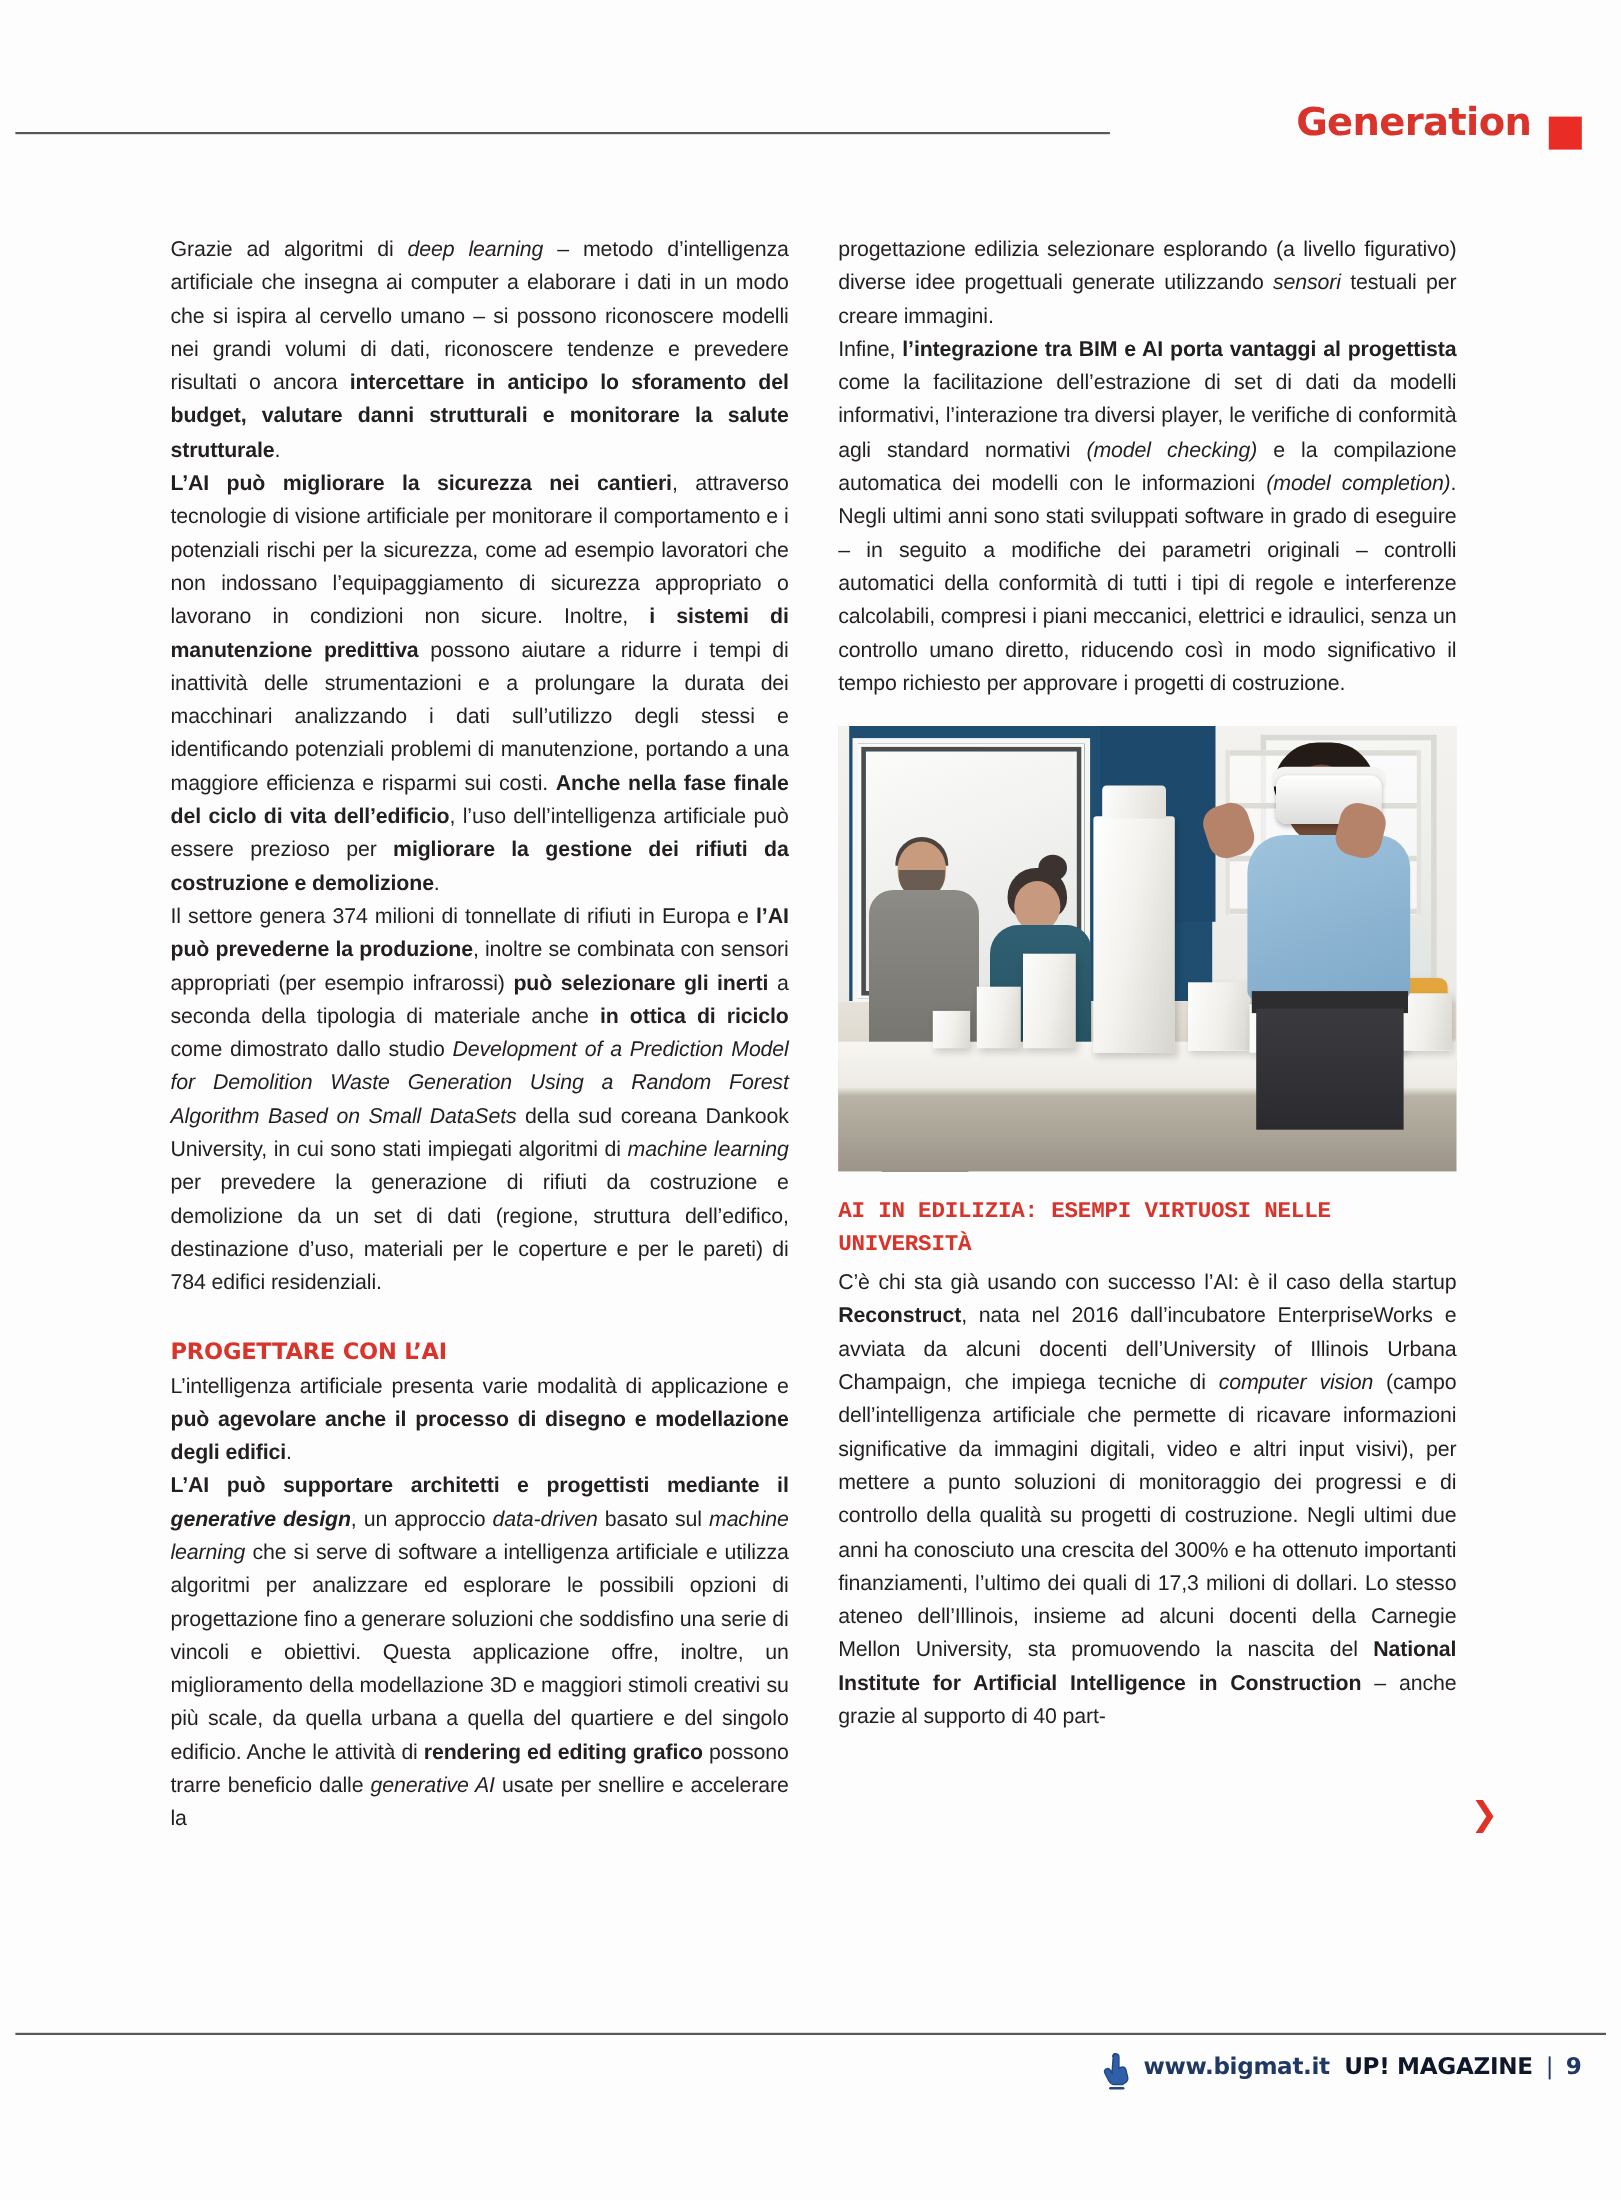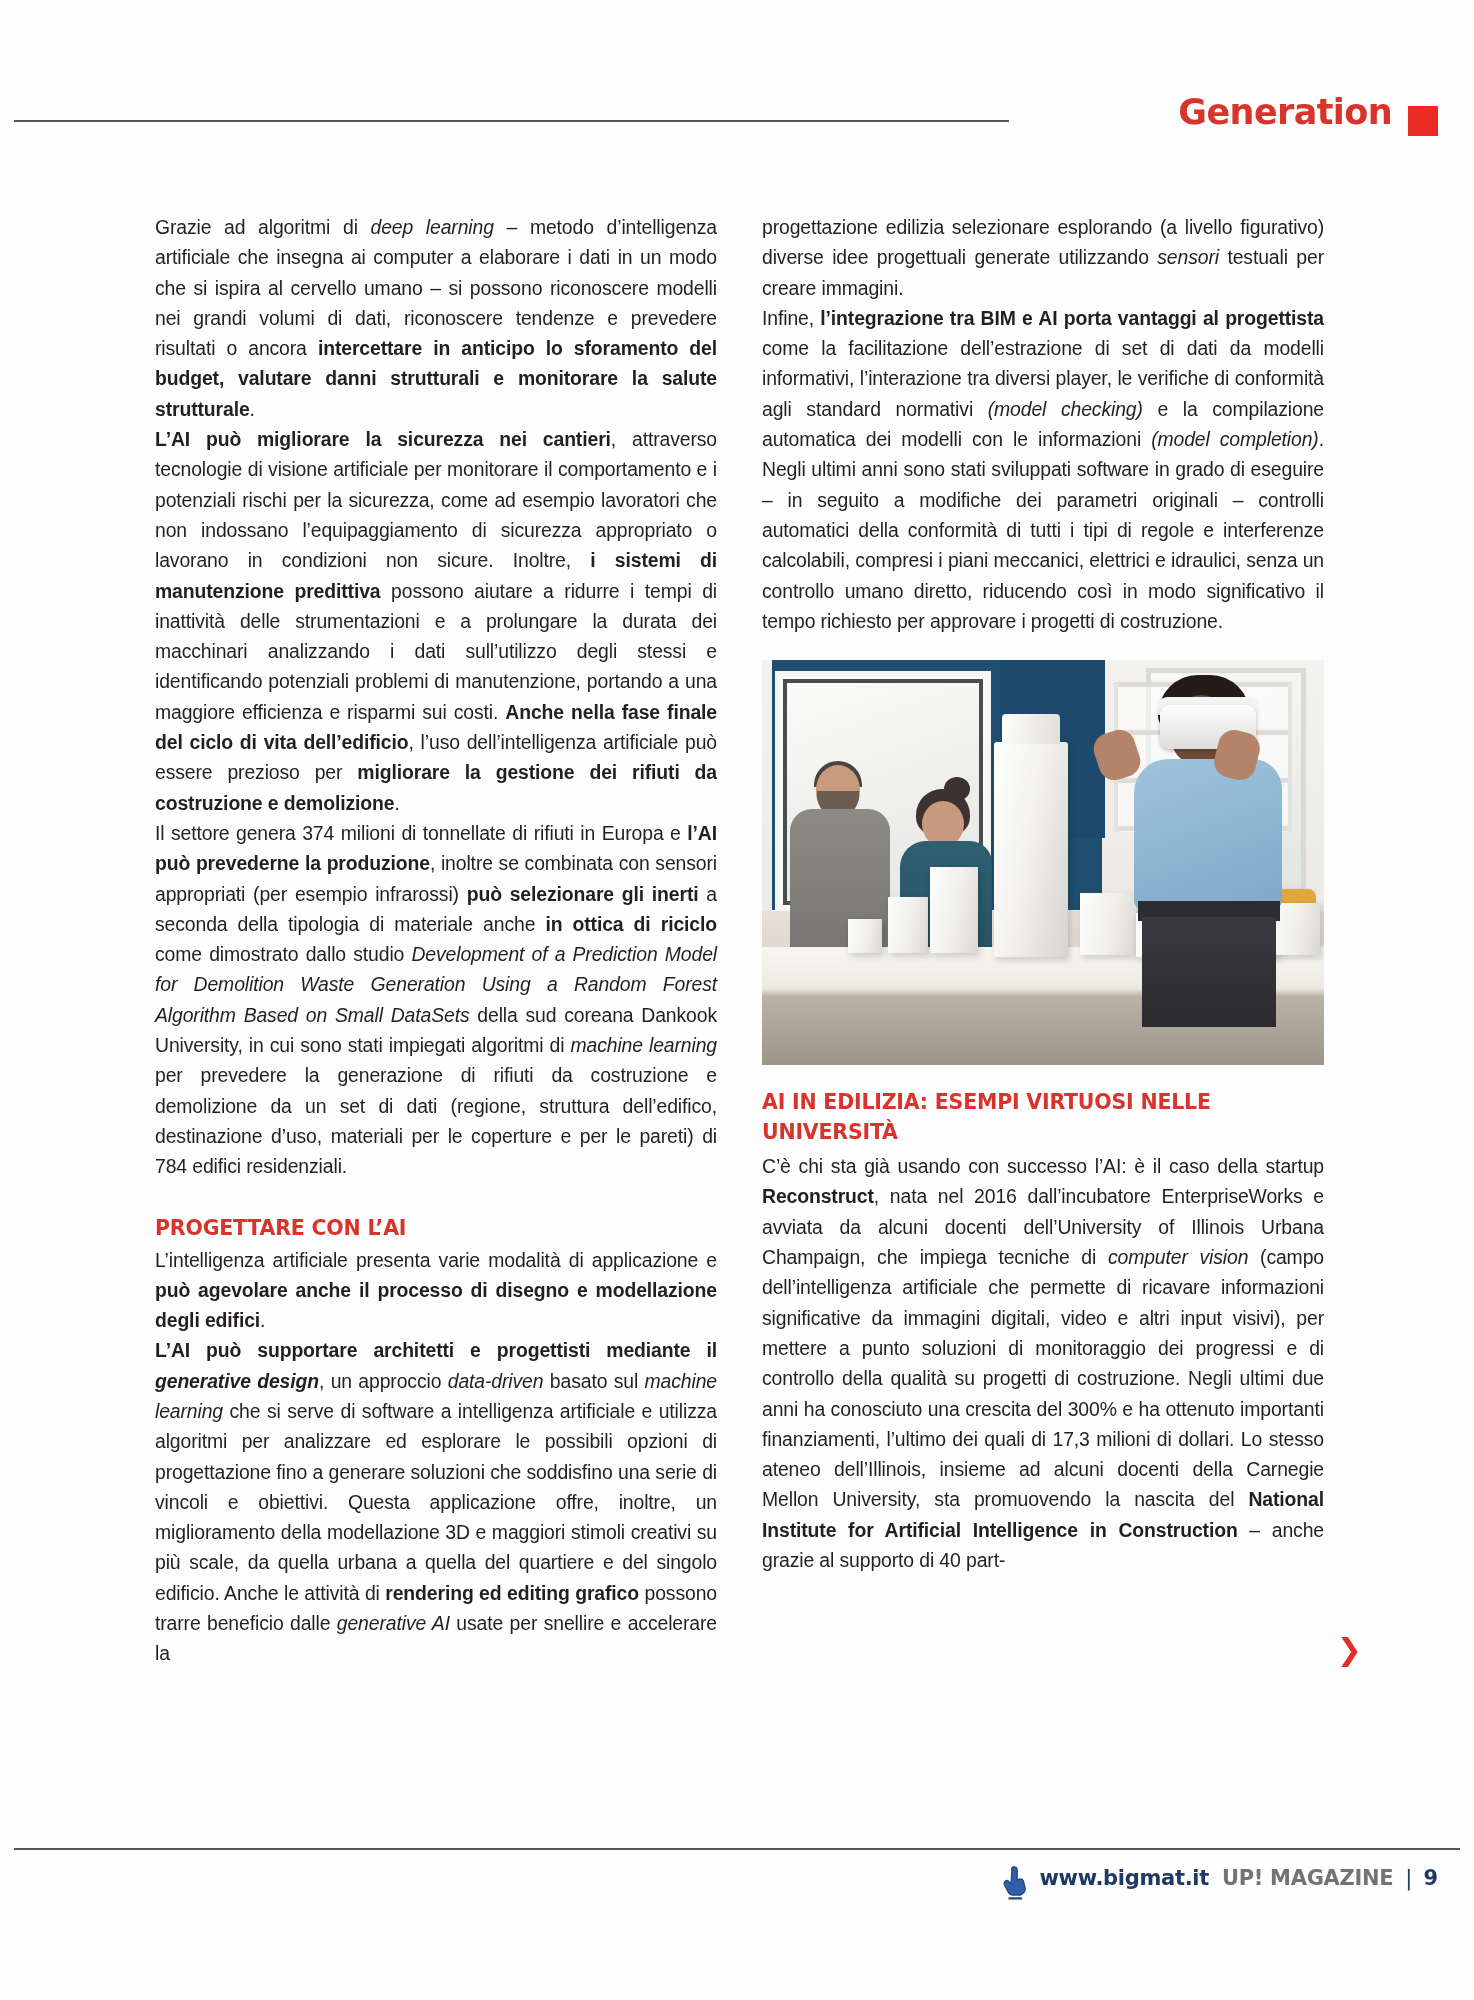--- a/index.html
+++ b/index.html
@@ -285,21 +285,21 @@
   .ph-plant {
     position: absolute; right: 86px; bottom: 118px; width: 34px; height: 52px;
     background: #5c7d4c; border-radius: 50% 50% 20% 20%;
   }
   .ph-desk {
     position: absolute; right: 0; bottom: 108px; width: 128px; height: 12px;
     background: #e9e7e0;
   }
 
   
-  .head-block { margin: 0 0 4px 0; }
+  .head-block { margin: 0 0 4px 0; font-family: Liberation Mono, monospace; }
 
   
   .cont-arrow {
     position: absolute;
     right: -38px;
     bottom: 4px;
     color: #e03127;
     font-size: 30px;
     font-weight: bold;
     line-height: 1;
@@ -327,21 +327,21 @@
   .cursor-icon { display: block; }
   .f-url {
     font-size: 21px;
     font-weight: bold;
     color: #1f3864;
     letter-spacing: -0.3px;
   }
   .f-mag {
     font-size: 21px;
     font-weight: bold;
-    color: #737373;
+    color: #0f172a;
     letter-spacing: -0.3px;
     margin-left: 4px;
   }
   .f-sep {
     font-size: 21px;
     color: #1f3864;
     margin: 0 2px 0 3px;
   }
   .f-page {
     font-size: 21px;

